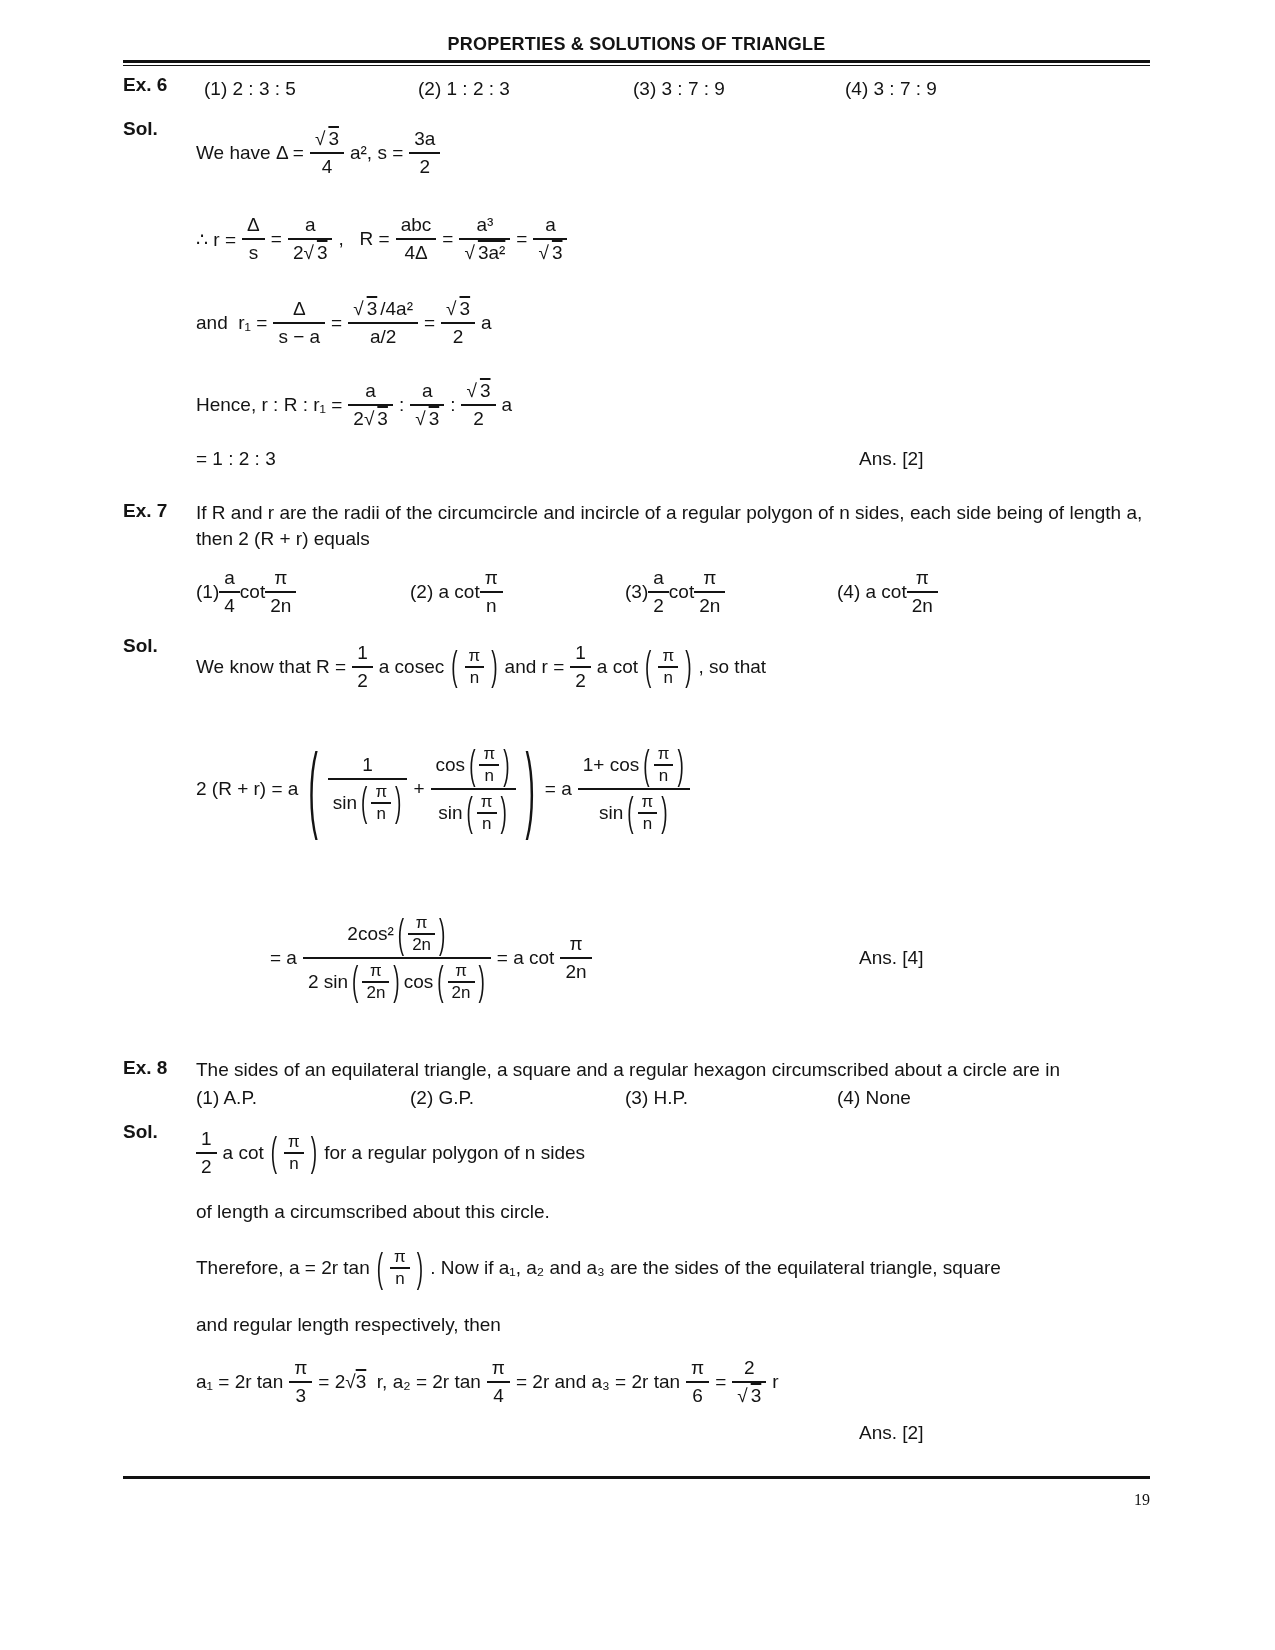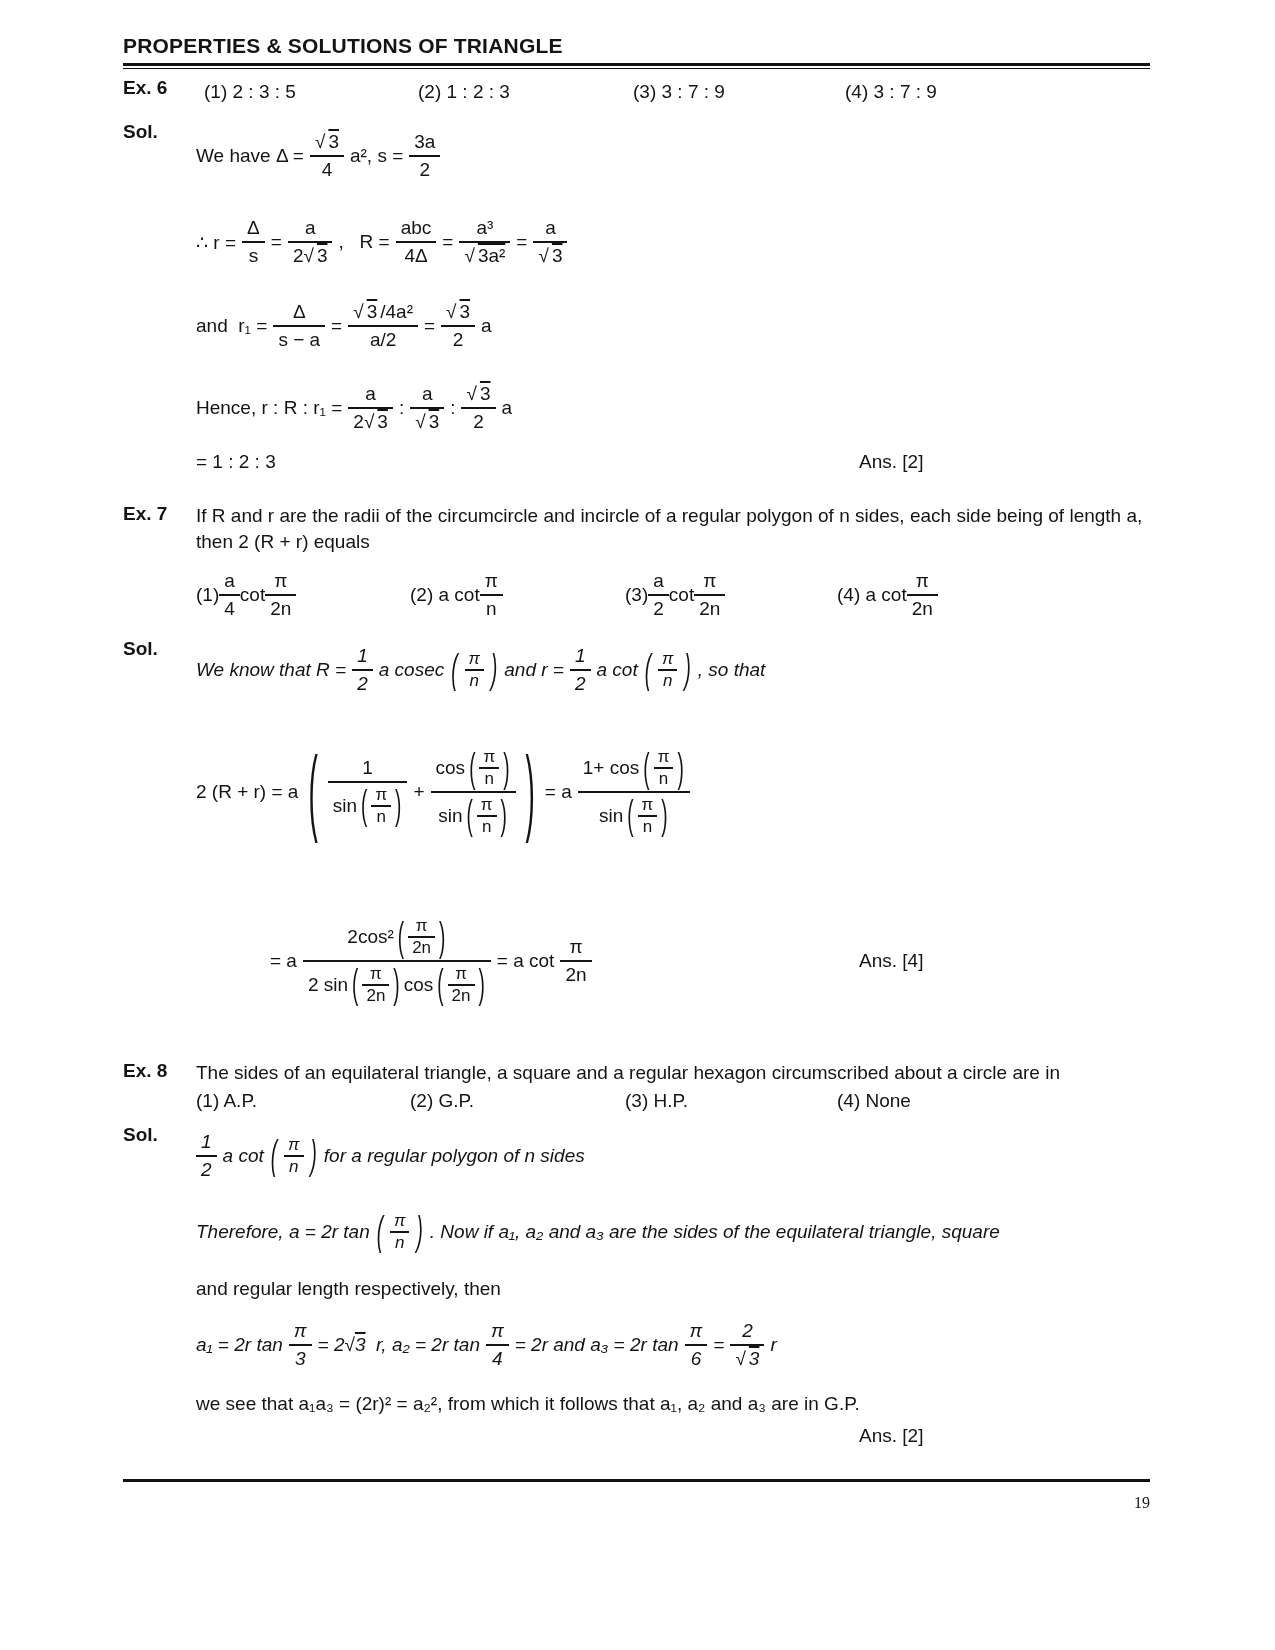--- a/index.html
+++ b/index.html
@@ -2,21 +2,21 @@
 <html><head>
 <meta charset="utf-8">
 <style>
   html,body { margin:0; padding:0; background:#e8e8e8; }
   .page {
     width:1275px; height:1650px; margin:0 auto; background:#ffffff;
     font-family:"Liberation Sans", sans-serif; font-size:19px; color:#141414;
     box-sizing:border-box; padding:34px 125px 0 123px; position:relative;
     overflow:hidden;
   }
-  .hdr-title { font-size:21px; font-weight:bold; letter-spacing:0.2px; }
+  .hdr-title { font-size:18px; font-weight:bold; letter-spacing:0.2px;text-align:center; }
   .rule-double { margin-top:5px; height:2px; border-top:3px solid #111; border-bottom:1px solid #111; }
   .row { display:flex; align-items:flex-start; }
   .lbl { width:73px; flex-shrink:0; font-weight:bold; }
   .body { flex:1; min-width:0; position:relative; }
   .qtext { line-height:1.35; }
   .opts { display:flex; margin-top:4px; }
   .opts .o1 { width:214px; } .opts .o2 { width:215px; } .opts .o3 { width:212px; }
   .opts .o4 { flex:1; }
   .optm { display:flex; align-items:center; }
   
@@ -31,21 +31,21 @@
   .bp { display:inline-block; transform:scaleY(var(--sy,2.1)); transform-origin:center;
         font-weight:300; line-height:1; margin:0 1px; }
   .bp2 { --sy:2.1; }
   .bph { font-size:28px; --sy:3.4; margin:0 4px; }
   .rad { text-decoration:overline; text-decoration-thickness:1.5px; }
   .ans { font-weight:normal; position:absolute; left:663px; white-space:pre; }
   .ansrow { position:relative; }
   .mt8{margin-top:8px;gap:8px;} .mt12{margin-top:12px;} .mt14{margin-top:14px;} .mt16{margin-top:16px;}
   .mt18{margin-top:18px;} .mt20{margin-top:20px;} .mt24{margin-top:24px;}
   .mt30{margin-top:30px;}
-  .mh64{min-height:64px;font-style:italic;} .mh70{min-height:70px;} .mh140{min-height:140px;} .mh150{min-height:150px;}
+  .mh64{min-height:64px;} .mh70{min-height:70px;} .mh140{min-height:140px;} .mh150{min-height:150px;}
   .indent74 { margin-left:74px; }
   .footer-rule { margin-top:26px; border-top:3px solid #111; }
   .pagenum { font-family:"Liberation Serif", serif; font-size:16px; text-align:right; margin-top:12px; }
 </style>
 </head>
 <body>
 
 <div class="page">
 
   <div class="hdr-title">PROPERTIES &amp;  SOLUTIONS OF TRIANGLE</div>
@@ -360,20 +360,21 @@
         <span class="tx">a cot</span>
         <span class="bp bp2">(</span>
         <span class="fr sm">
           <span class="nu">π</span>
           <span class="de">n</span>
         </span>
         <span class="bp bp2">)</span>
         <span class="tx">for a regular polygon of n sides</span>
       </div>
 
+      <div class="qtext mt14">of length a circumscribed about this circle.</div>
 
       <div class="m mh64 mt12">
         <span class="tx">Therefore, a = 2r tan</span>
         <span class="bp bp2">(</span>
         <span class="fr sm">
           <span class="nu">π</span>
           <span class="de">n</span>
         </span>
         <span class="bp bp2">)</span>
         <span class="tx">. Now if a₁, a₂ and a₃ are the sides of the equilateral triangle, square</span>
@@ -398,21 +399,20 @@
           <span class="de">6</span>
         </span>
         <span class="tx">=</span>
         <span class="fr">
           <span class="nu">2</span>
           <span class="de">√<span class="rad">3</span></span>
         </span>
         <span class="tx">r</span>
       </div>
 
-      <div class="qtext mt14">we see that a₁a₃ = (2r)² = a₂², from which it follows that a₁, a₂ and a₃ are in G.P.</div>
 
       <div class="ansrow mt8" style="height:28px;">
         <span class="ans">Ans. [2]</span>
       </div>
     </div>
   </div>
 
   <div class="footer-rule"></div>
   <div class="pagenum">19</div>
 

